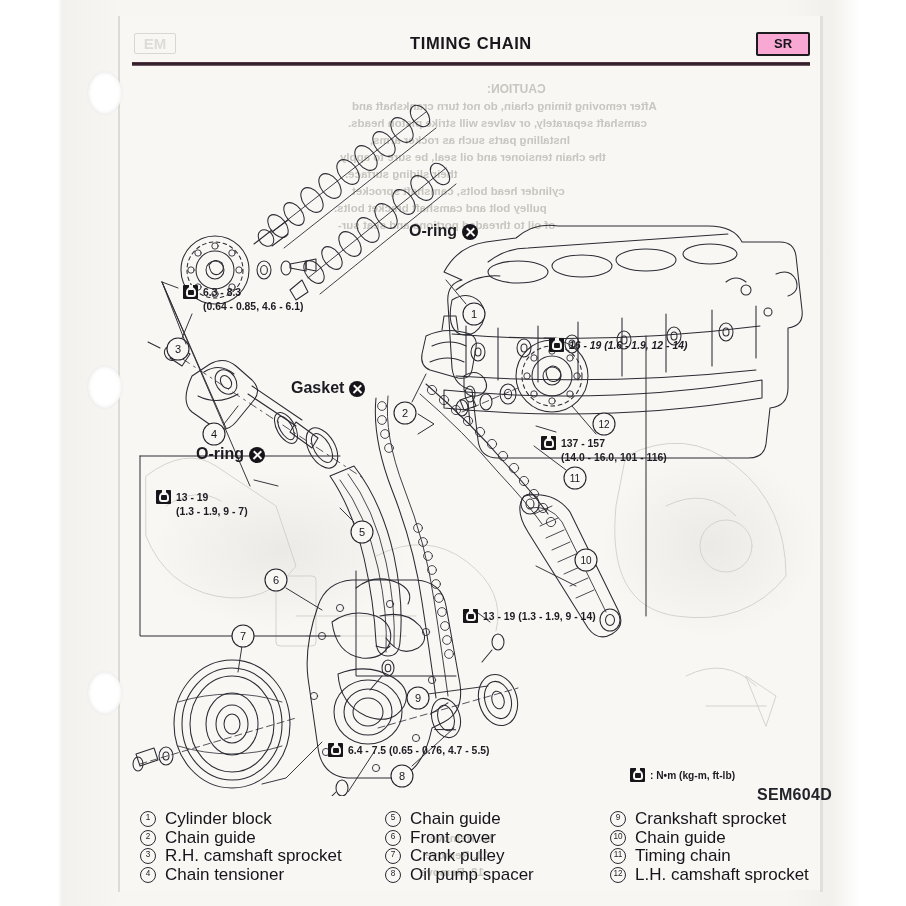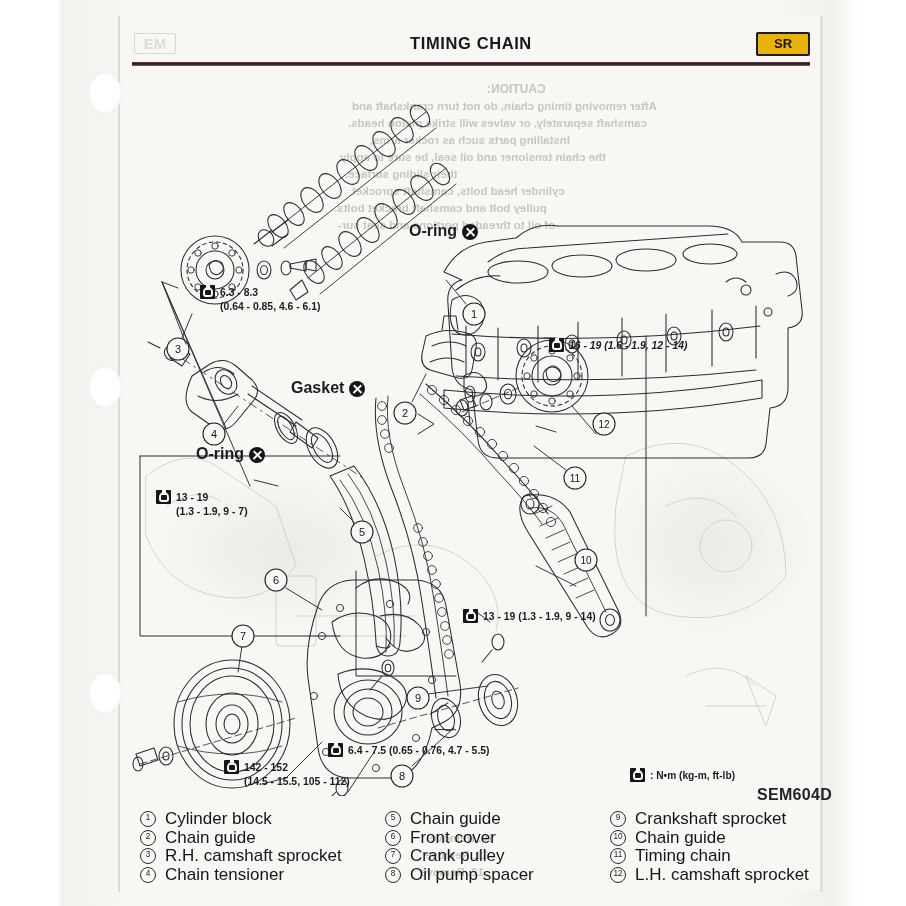--- a/index.html
+++ b/index.html
@@ -43,21 +43,21 @@
     position:absolute;left:0;top:4px;width:682px;text-align:center;
     font-size:16.5px;font-weight:bold;color:#17171c;letter-spacing:.6px;
   }
   .badge-left{
     position:absolute;left:4px;top:3px;width:40px;height:19px;
     border:1.5px solid #d9d7d2;border-radius:2px;
     color:#dedcd7;font-size:15px;font-weight:bold;text-align:center;line-height:19px;
   }
   .badge-right{
     position:absolute;right:2px;top:2px;min-width:36px;height:20px;padding:0 7px;
-    border:2px solid #1b1b20;border-radius:2px;background:#eab308;
+    border:2px solid #1b1b20;border-radius:2px;background:#f9a8d4;
     color:#14141a;font-size:13px;font-weight:bold;text-align:center;line-height:19px;
   }
   .rule{position:absolute;left:2px;top:32px;width:678px;height:4px;
     background:linear-gradient(to bottom,#6d4352 0,#3a2430 1px,#241a22 2px,#4b3340 3px,#8e7b84 4px);}
 
   
   .art{position:absolute;left:126px;top:76px;width:690px;height:720px;}
   .art svg{display:block;}
 
   
@@ -573,47 +573,47 @@
   <div class="lbl" style="left:409px;top:222px;">
     <span>O-ring</span><span class="xmark"></span>
   </div>
   <div class="lbl" style="left:291px;top:379px;">
     <span>Gasket</span><span class="xmark"></span>
   </div>
   <div class="lbl" style="left:196px;top:445px;">
     <span>O-ring</span><span class="xmark"></span>
   </div>
 
-  <div class="cal" style="left:200px;top:285px;">
+  <div class="cal" style="left:183px;top:285px;">
     <span class="wr"></span><span>6.3 - 8.3</span>
     <span class="l2" style="padding-left:20px;">(0.64 - 0.85, 4.6 - 6.1)</span>
   </div>
 
   <div class="cal" style="left:549px;top:338px;font-style:italic;">
     <span class="wr"></span><span>16 - 19 (1.6 - 1.9, 12 - 14)</span>
   </div>
 
+  <div class="cal" style="left:541px;top:436px;">
+    <span class="wr"></span><span>137 - 157</span>
+    <span class="l2" style="padding-left:20px;">(14.0 - 16.0, 101 - 116)</span>
+  </div>
 
   <div class="cal" style="left:156px;top:471px;margin-top:19px;">
     <span class="wr"></span><span>13 - 19</span>
     <span class="l2" style="padding-left:20px;">(1.3 - 1.9, 9 - 7)</span>
   </div>
 
   <div class="cal" style="left:463px;top:609px;">
     <span class="wr"></span><span>13 - 19 (1.3 - 1.9, 9 - 14)</span>
   </div>
 
   <div class="cal" style="left:328px;top:743px;">
     <span class="wr"></span><span>6.4 - 7.5 (0.65 - 0.76, 4.7 - 5.5)</span>
   </div>
 
-  <div class="cal" style="left:224px;top:760px;">
-    <span class="wr"></span><span>142 - 152</span>
-    <span class="l2" style="padding-left:20px;">(14.5 - 15.5, 105 - 112)</span>
-  </div>
 
   <div class="units">
     <span class="wr"></span><span>: N•m (kg-m, ft-lb)</span>
   </div>
   <div class="code">SEM604D</div>
 
   <div class="legend">
     <div class="lcol c1">
       <div class="lrow">
           <span class="num">1</span>

